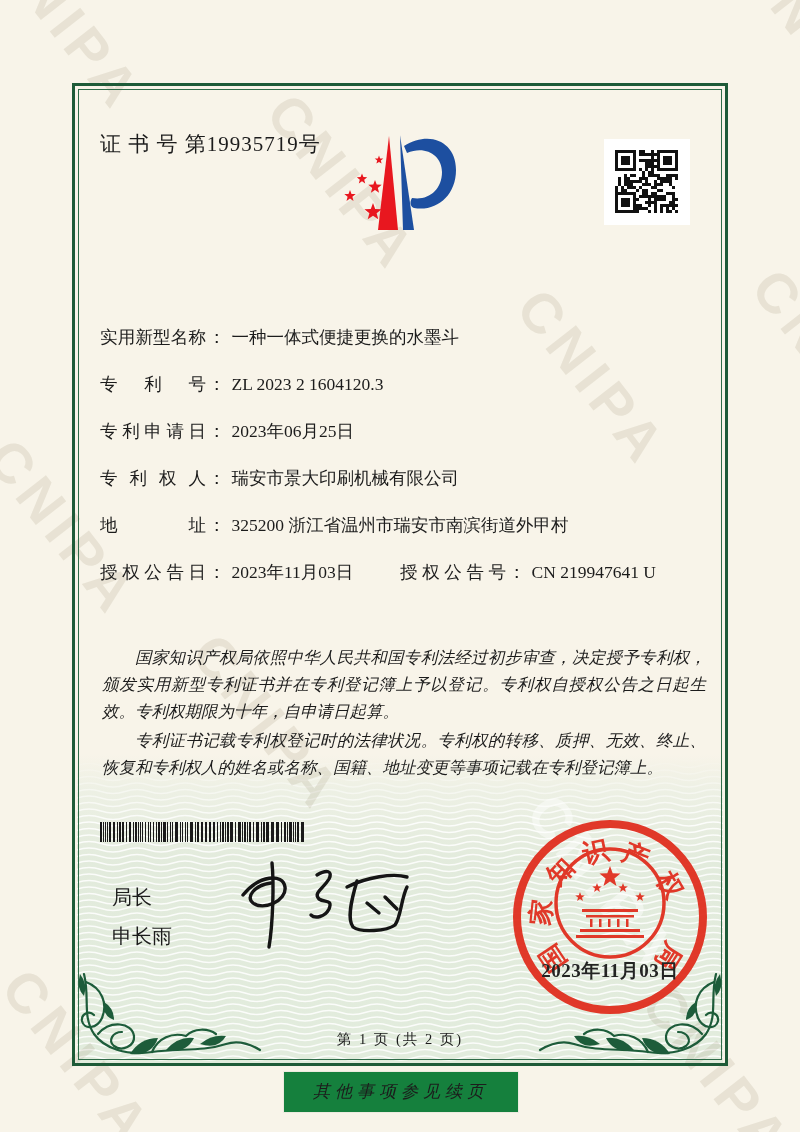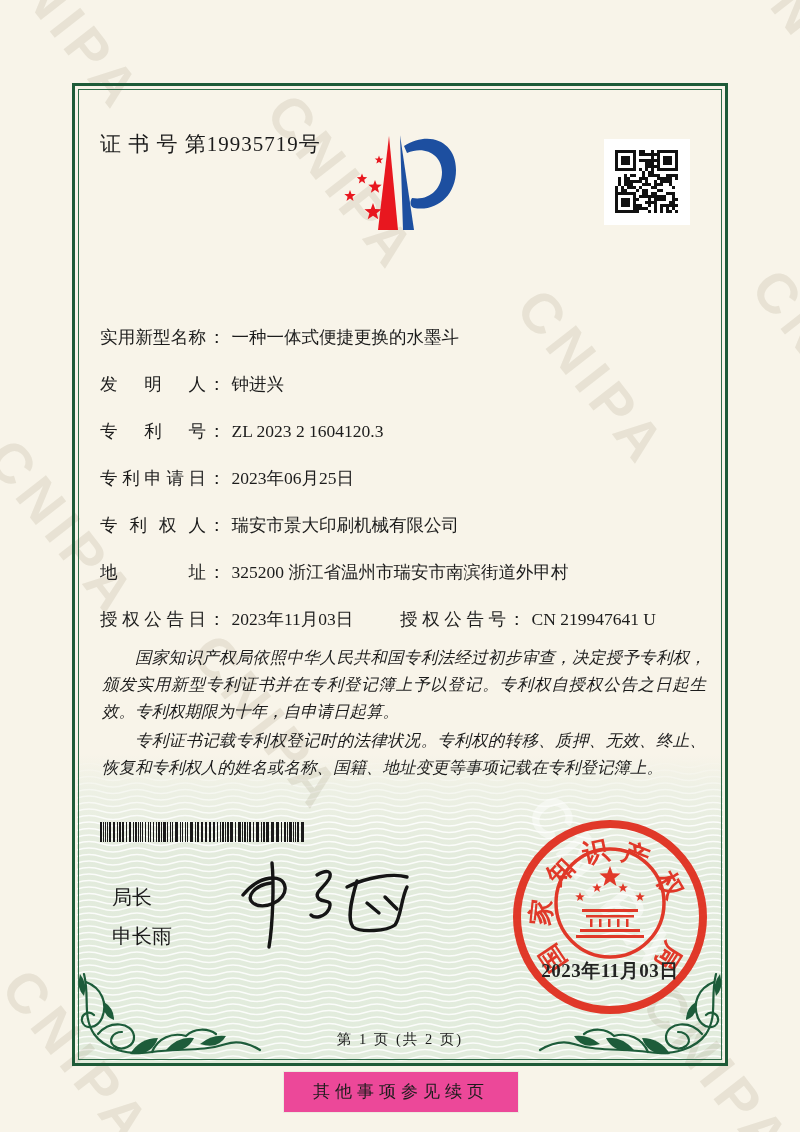--- a/index.html
+++ b/index.html
@@ -55,22 +55,22 @@
   .seal-date{position:absolute;left:0;right:0;top:138px;text-align:center;
              font-size:19px;font-weight:bold;color:#151515;letter-spacing:0.5px;}
   
   .ornament{position:absolute;width:190px;height:100px;}
   .orn-left{left:74px;top:972px;}
   .orn-right{right:74px;top:972px;transform:scaleX(-1);}
   
   .pagenum{position:absolute;left:0;top:1030px;width:100%;text-align:center;
            font-size:14.5px;letter-spacing:2px;}
   .footnote{position:absolute;left:283px;top:1071px;width:234px;height:40px;
-            background:#ec4899;border:1px solid #eceadf;line-height:40px;text-align:center;
-            font-size:17px;letter-spacing:5px;}
+            background:#15803d;border:1px solid #eceadf;line-height:40px;text-align:center;
+            font-size:17px;font-style:italic;letter-spacing:5px;}
 </style>
 </head>
 <body>
 
 <div class="page">
 
   <div class="guilloche">
     <svg id="waves" width="646" height="309" viewBox="0 0 646 309">
         <path d="M0 5.0 q 12 -4 24 0 t 24 0 t 24 0 t 24 0 t 24 0 t 24 0 t 24 0 t 24 0 t 24 0 t 24 0 t 24 0 t 24 0 t 24 0 t 24 0 t 24 0 t 24 0 t 24 0 t 24 0 t 24 0 t 24 0 t 24 0 t 24 0 t 24 0 t 24 0 t 24 0 t 24 0 t 24 0 t 24 0 "></path>
         <path d="M0 11.5 q 12 -4 24 0 t 24 0 t 24 0 t 24 0 t 24 0 t 24 0 t 24 0 t 24 0 t 24 0 t 24 0 t 24 0 t 24 0 t 24 0 t 24 0 t 24 0 t 24 0 t 24 0 t 24 0 t 24 0 t 24 0 t 24 0 t 24 0 t 24 0 t 24 0 t 24 0 t 24 0 t 24 0 t 24 0 "></path>
@@ -436,23 +436,20 @@
         <rect x="60" y="60" width="3" height="3"></rect>
       </svg>
   </div>
 
 
   <div class="fields">
     <div class="frow">
       <span class="flabel">实用新型名称</span><span class="fcolon">：</span><span>一种一体式便捷更换的水墨斗</span>
     </div>
     <div class="frow">
-      <span class="flabel">发明人</span><span class="fcolon">：</span><span>钟进兴</span>
-    </div>
-    <div class="frow">
       <span class="flabel">专利号</span><span class="fcolon">：</span><span>ZL 2023 2 1604120.3</span>
     </div>
     <div class="frow">
       <span class="flabel">专利申请日</span><span class="fcolon">：</span><span>2023年06月25日</span>
     </div>
     <div class="frow">
       <span class="flabel">专利权人</span><span class="fcolon">：</span><span>瑞安市景大印刷机械有限公司</span>
     </div>
     <div class="frow">
       <span class="flabel">地址</span><span class="fcolon">：</span><span>325200 浙江省温州市瑞安市南滨街道外甲村</span>

